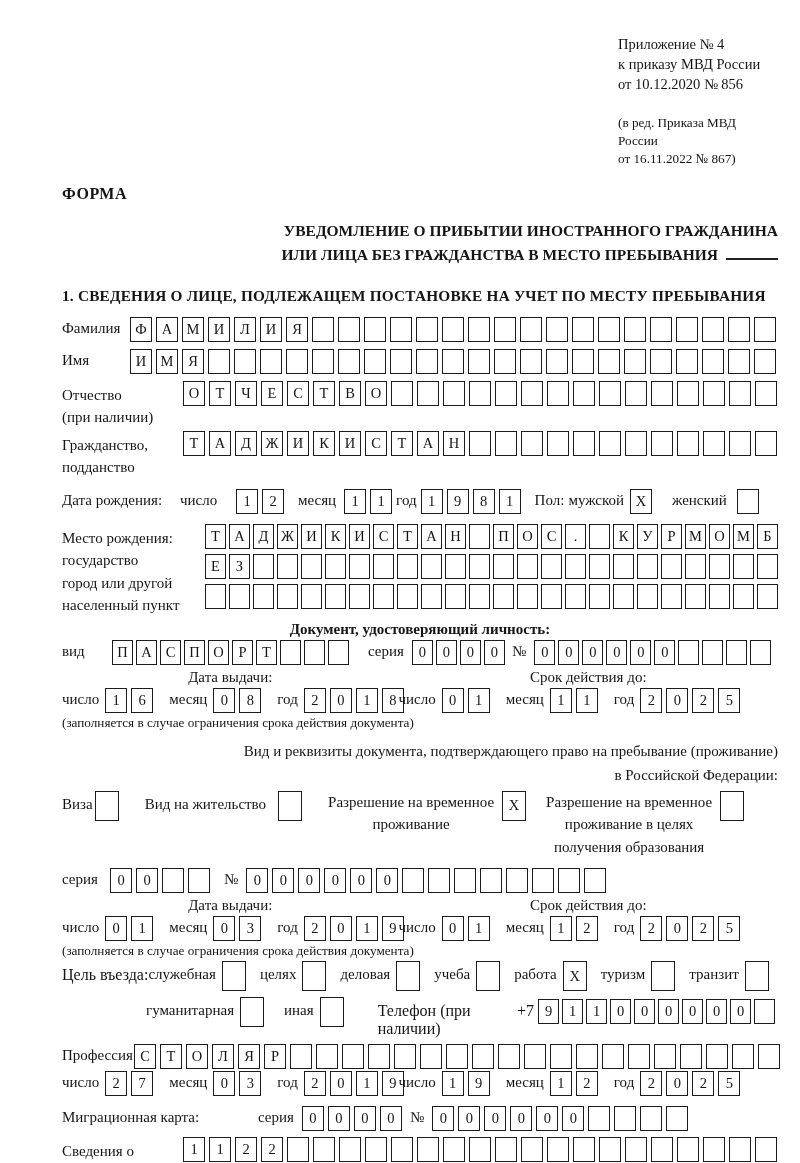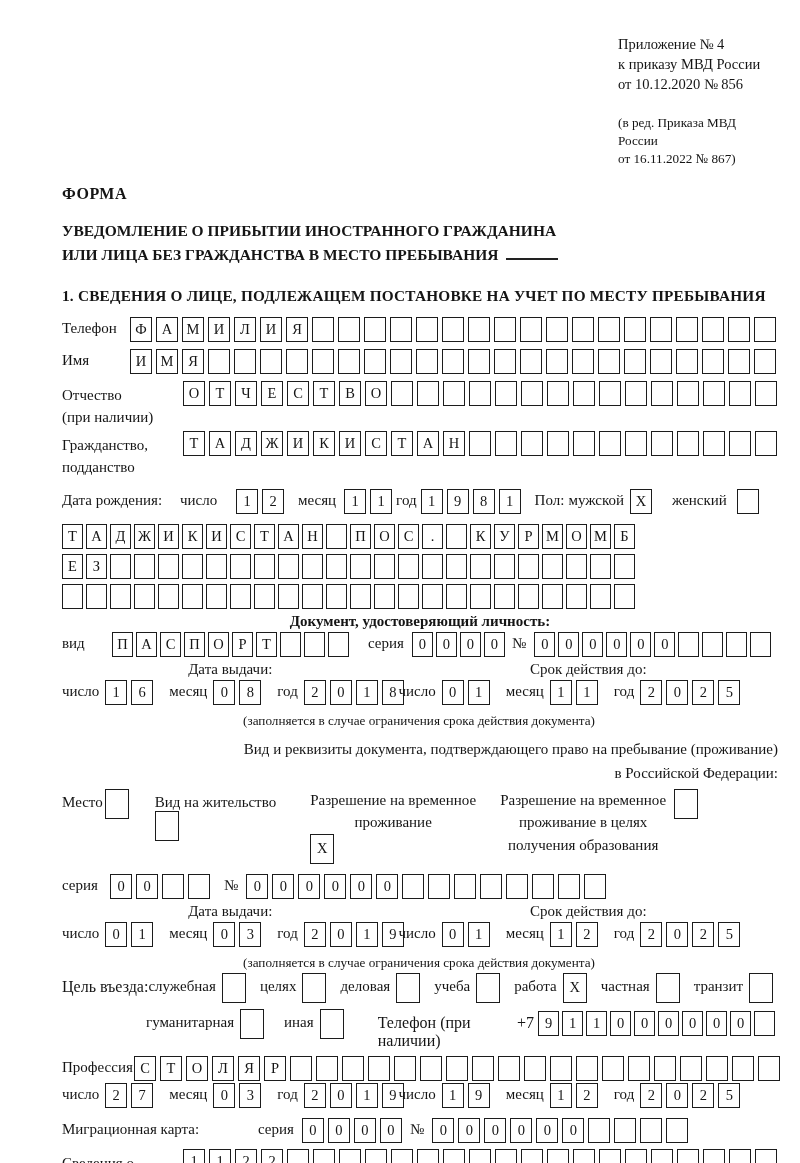--- a/index.html
+++ b/index.html
@@ -5,21 +5,21 @@
   html,body{margin:0;padding:0;background:#fff;}
   body{width:800px;height:1163px;font-family:"Liberation Serif","DejaVu Serif",serif;color:#151515;box-sizing:border-box;}
   .page{box-sizing:border-box;width:800px;height:1163px;padding:34px 22px 10px 62px;overflow:hidden;}
 
   
   .appendix{margin-left:556px;font-size:14.5px;line-height:1.38;}
   .appendix .amend{font-size:13.2px;margin-top:20px;line-height:1.38;}
   .forma{font-weight:bold;font-size:16px;text-align:left;padding-right:14px;margin-top:16px;letter-spacing:.5px;}
 
   
-  .title{font-weight:bold;font-size:15.5px;text-align:left;margin-top:16px;line-height:1.55;}
+  .title{font-weight:bold;font-size:15.5px;text-align:right;margin-top:16px;line-height:1.55;}
   .blank-line{display:inline-block;width:52px;border-bottom:2px solid #222;height:12px;margin-left:8px;vertical-align:baseline;}
   .sec-heading{font-weight:bold;font-size:15.3px;margin-top:20px;letter-spacing:.2px;}
 
   
   .row{display:flex;align-items:flex-start;margin-top:7px;}
   .lbl{font-size:15px;flex:none;padding-top:3px;}
   .lbl2{font-size:15px;line-height:1.5;flex:none;padding-top:3px;}
   .w68{width:68px;} .w72{width:72px;} .w121{width:121px;} .w143{width:143px;}
   .sub{font-size:15px;padding-top:3px;flex:none;}
 
@@ -29,28 +29,28 @@
         font-size:14.5px;font-family:"Liberation Serif","DejaVu Serif",serif;}
   .tight .cell{width:21px;margin-right:3px;}
   .cbx .cell{width:24px;height:30px;}
 
   .center-head{font-size:15px;text-align:center;}
   .two-col{display:flex;margin-top:4px;}
   .col-l{width:47%;} .col-r{width:53%;}
   .date-line{display:flex;align-items:flex-start;}
   .date-line .sub{margin-right:6px;}
   .date-line .cells{margin-right:12px;}
-  .note{font-size:13.2px;text-align:center;padding-right:2px;margin-top:8px;}
+  .note{font-size:13.2px;text-align:left;padding-right:2px;margin-top:2px;}
 
   .plain{font-size:15px;margin-top:9px;line-height:1.5;text-align:right;}
   .optrow{display:flex;align-items:flex-start;margin-top:4px;}
   .opt{display:flex;align-items:flex-start;}
   .opt .txt{font-size:15px;padding-top:5px;margin-right:6px;}
   .opt .txtc{font-size:15px;text-align:center;line-height:1.5;margin-right:8px;}
-  .gap10{margin-left:10px;} .gap16{margin-left:16px;} .gap22{margin-left:22px;flex-direction:column;} .gap30{margin-left:30px;}
+  .gap10{margin-left:10px;} .gap16{margin-left:16px;} .gap22{margin-left:22px;} .gap30{margin-left:30px;}
   .mt2{margin-top:2px;} .mt10{margin-top:10px;} .mt12{margin-top:12px;}
   .bold{font-weight:bold;}
   .center{text-align:center;}
 </style>
 </head>
 <body>
 
 <div class="page">
 
   <div class="appendix">
@@ -68,21 +68,21 @@
   <div class="title">
     <div>УВЕДОМЛЕНИЕ О ПРИБЫТИИ ИНОСТРАННОГО ГРАЖДАНИНА</div>
     <div>
       <span>ИЛИ ЛИЦА БЕЗ ГРАЖДАНСТВА В МЕСТО ПРЕБЫВАНИЯ</span><span class="blank-line"></span>
     </div>
   </div>
 
   <div class="sec-heading">1. СВЕДЕНИЯ О ЛИЦЕ, ПОДЛЕЖАЩЕМ ПОСТАНОВКЕ НА УЧЕТ ПО МЕСТУ ПРЕБЫВАНИЯ</div>
 
   <div class="row mt12">
-    <span class="lbl w68">Телефон</span>
+    <span class="lbl w68">Фамилия</span>
     <span class="cells">
         <span class="cell">Ф</span>
         <span class="cell">А</span>
         <span class="cell">М</span>
         <span class="cell">И</span>
         <span class="cell">Л</span>
         <span class="cell">И</span>
         <span class="cell">Я</span>
         <span class="cell"></span>
         <span class="cell"></span>
@@ -224,20 +224,26 @@
     <span class="cells">
         <span class="cell">X</span>
       </span>
     <span class="sub gap16" style="margin-right:10px">женский</span>
     <span class="cells">
         <span class="cell"></span>
       </span>
   </div>
 
   <div class="row mt10">
+    <span class="lbl2 w143">
+      <div>Место рождения:</div>
+      <div>государство</div>
+      <div>город или другой</div>
+      <div>населенный пункт</div>
+    </span>
     <span>
       <div class="cells tight">
           <span class="cell">Т</span>
           <span class="cell">А</span>
           <span class="cell">Д</span>
           <span class="cell">Ж</span>
           <span class="cell">И</span>
           <span class="cell">К</span>
           <span class="cell">И</span>
           <span class="cell">С</span>
@@ -392,21 +398,21 @@
           <span class="cell">5</span>
         </span>
     </div>
   </div>
   <div class="note">(заполняется в случае ограничения срока действия документа)</div>
 
   <div class="plain">Вид и реквизиты документа, подтверждающего право на пребывание (проживание)</div>
   <div class="plain" style="margin-top:2px">в Российской Федерации:</div>
   <div class="optrow">
     <span class="opt">
-      <span class="txt" style="margin-right:2px">Место</span>
+      <span class="txt" style="margin-right:2px">Виза</span>
       <span class="cells cbx">
           <span class="cell"></span>
         </span>
     </span>
     <span class="opt gap22">
       <span class="txt" style="margin-right:12px">Вид на жительство</span>
       <span class="cells cbx">
           <span class="cell"></span>
         </span>
     </span>
@@ -529,21 +535,21 @@
           <span class="cell"></span>
         </span>
       </span>
     <span class="opt gap10">
         <span class="txt">работа</span>
         <span class="cells cbx">
           <span class="cell">X</span>
         </span>
       </span>
     <span class="opt gap10">
-        <span class="txt">частная</span>
+        <span class="txt">туризм</span>
         <span class="cells cbx">
           <span class="cell"></span>
         </span>
       </span>
     <span class="opt gap10">
         <span class="txt">транзит</span>
         <span class="cells cbx">
           <span class="cell"></span>
         </span>
       </span>

